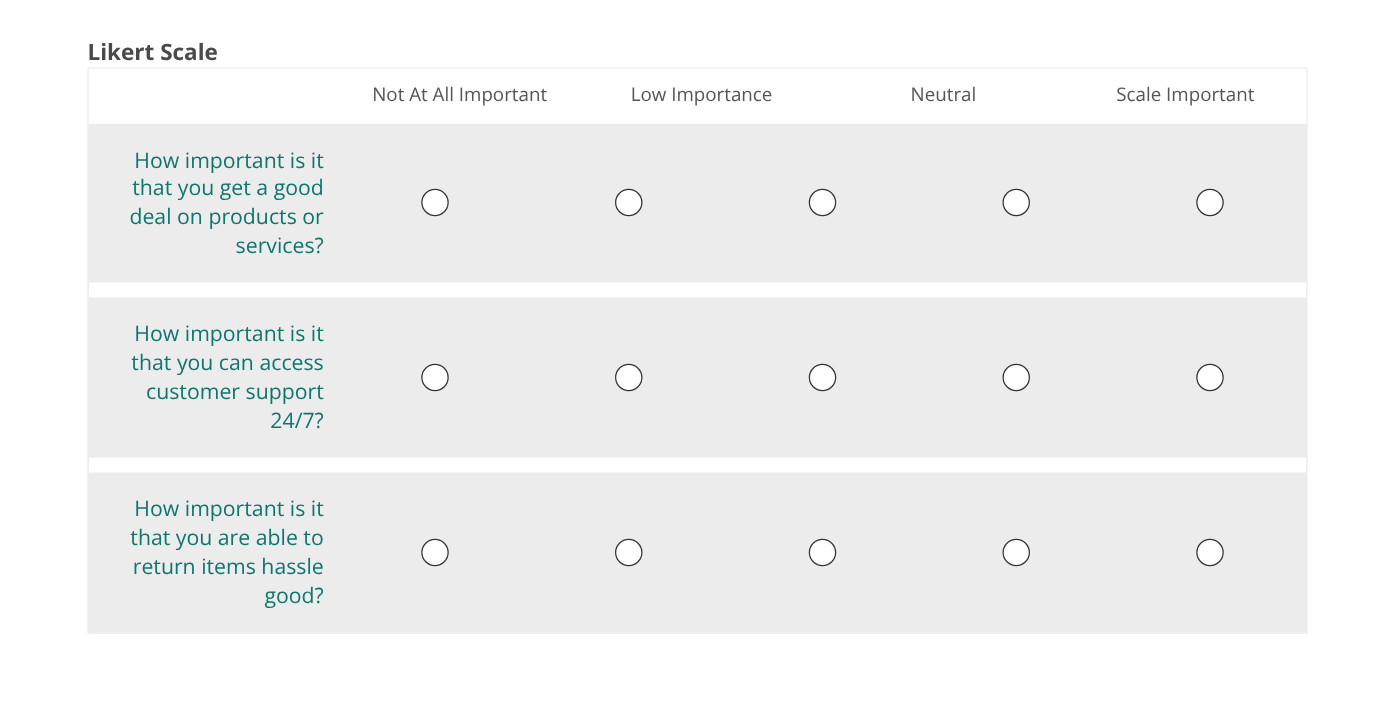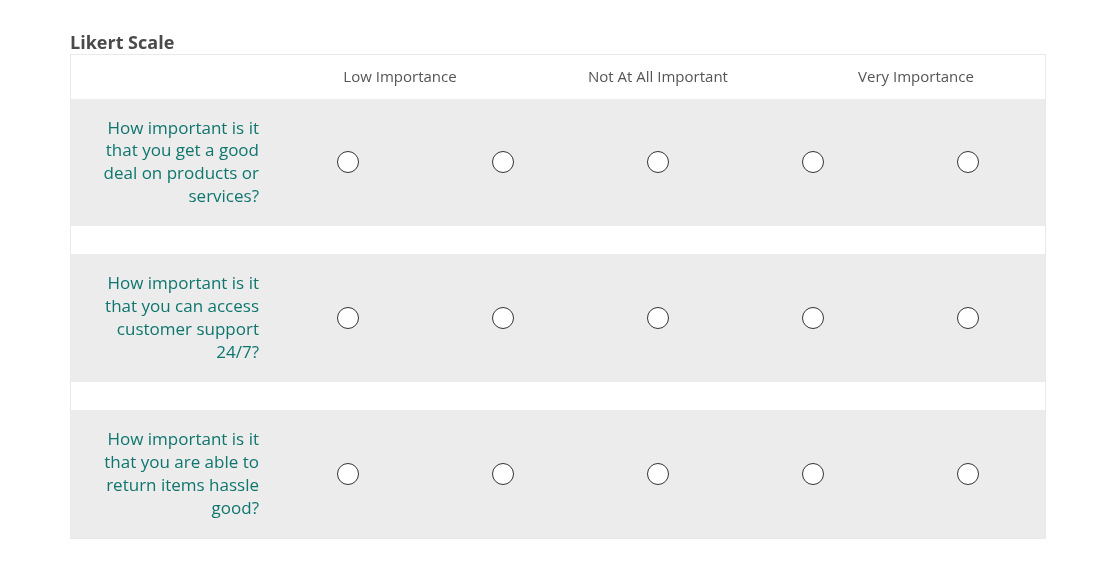--- a/index.html
+++ b/index.html
@@ -39,21 +39,21 @@
     font-size: 15px;
     color: #555;
     line-height: 1.3;
     padding: 0 6px;
   }
   .body-row {
     display: flex;
     align-items: center;
     background: #ececec;
     padding: 18px 0;
-    margin-top: 28px;
+    margin-top: 12px;
   }
   .body-row:first-of-type { margin-top: 0; }
   .radio-cell {
     flex: 1;
     display: flex;
     justify-content: center;
     align-items: center;
   }
   .radio-circle {
     width: 22px;
@@ -66,23 +66,24 @@
 </style>
 </head>
 <body>
 
 <div class="title">Likert Scale</div>
 
 <div class="likert-table">
 
   <div class="header-row">
     <div class="question-col"></div>
+    <div class="opt-col">Not At All Important</div>
     <div class="opt-col">Low Importance</div>
-    <div class="opt-col">Not At All Important</div>
-    <div class="opt-col">Very Importance</div>
+    <div class="opt-col">Neutral</div>
+    <div class="opt-col">Scale Important</div>
   </div>
 
   <div>
     <div class="body-row">
       <div class="question-col">How important is it that you get a good deal on products or services?</div>
       <div class="radio-cell">
           <div class="radio-circle"></div>
         </div>
       <div class="radio-cell">
           <div class="radio-circle"></div>

